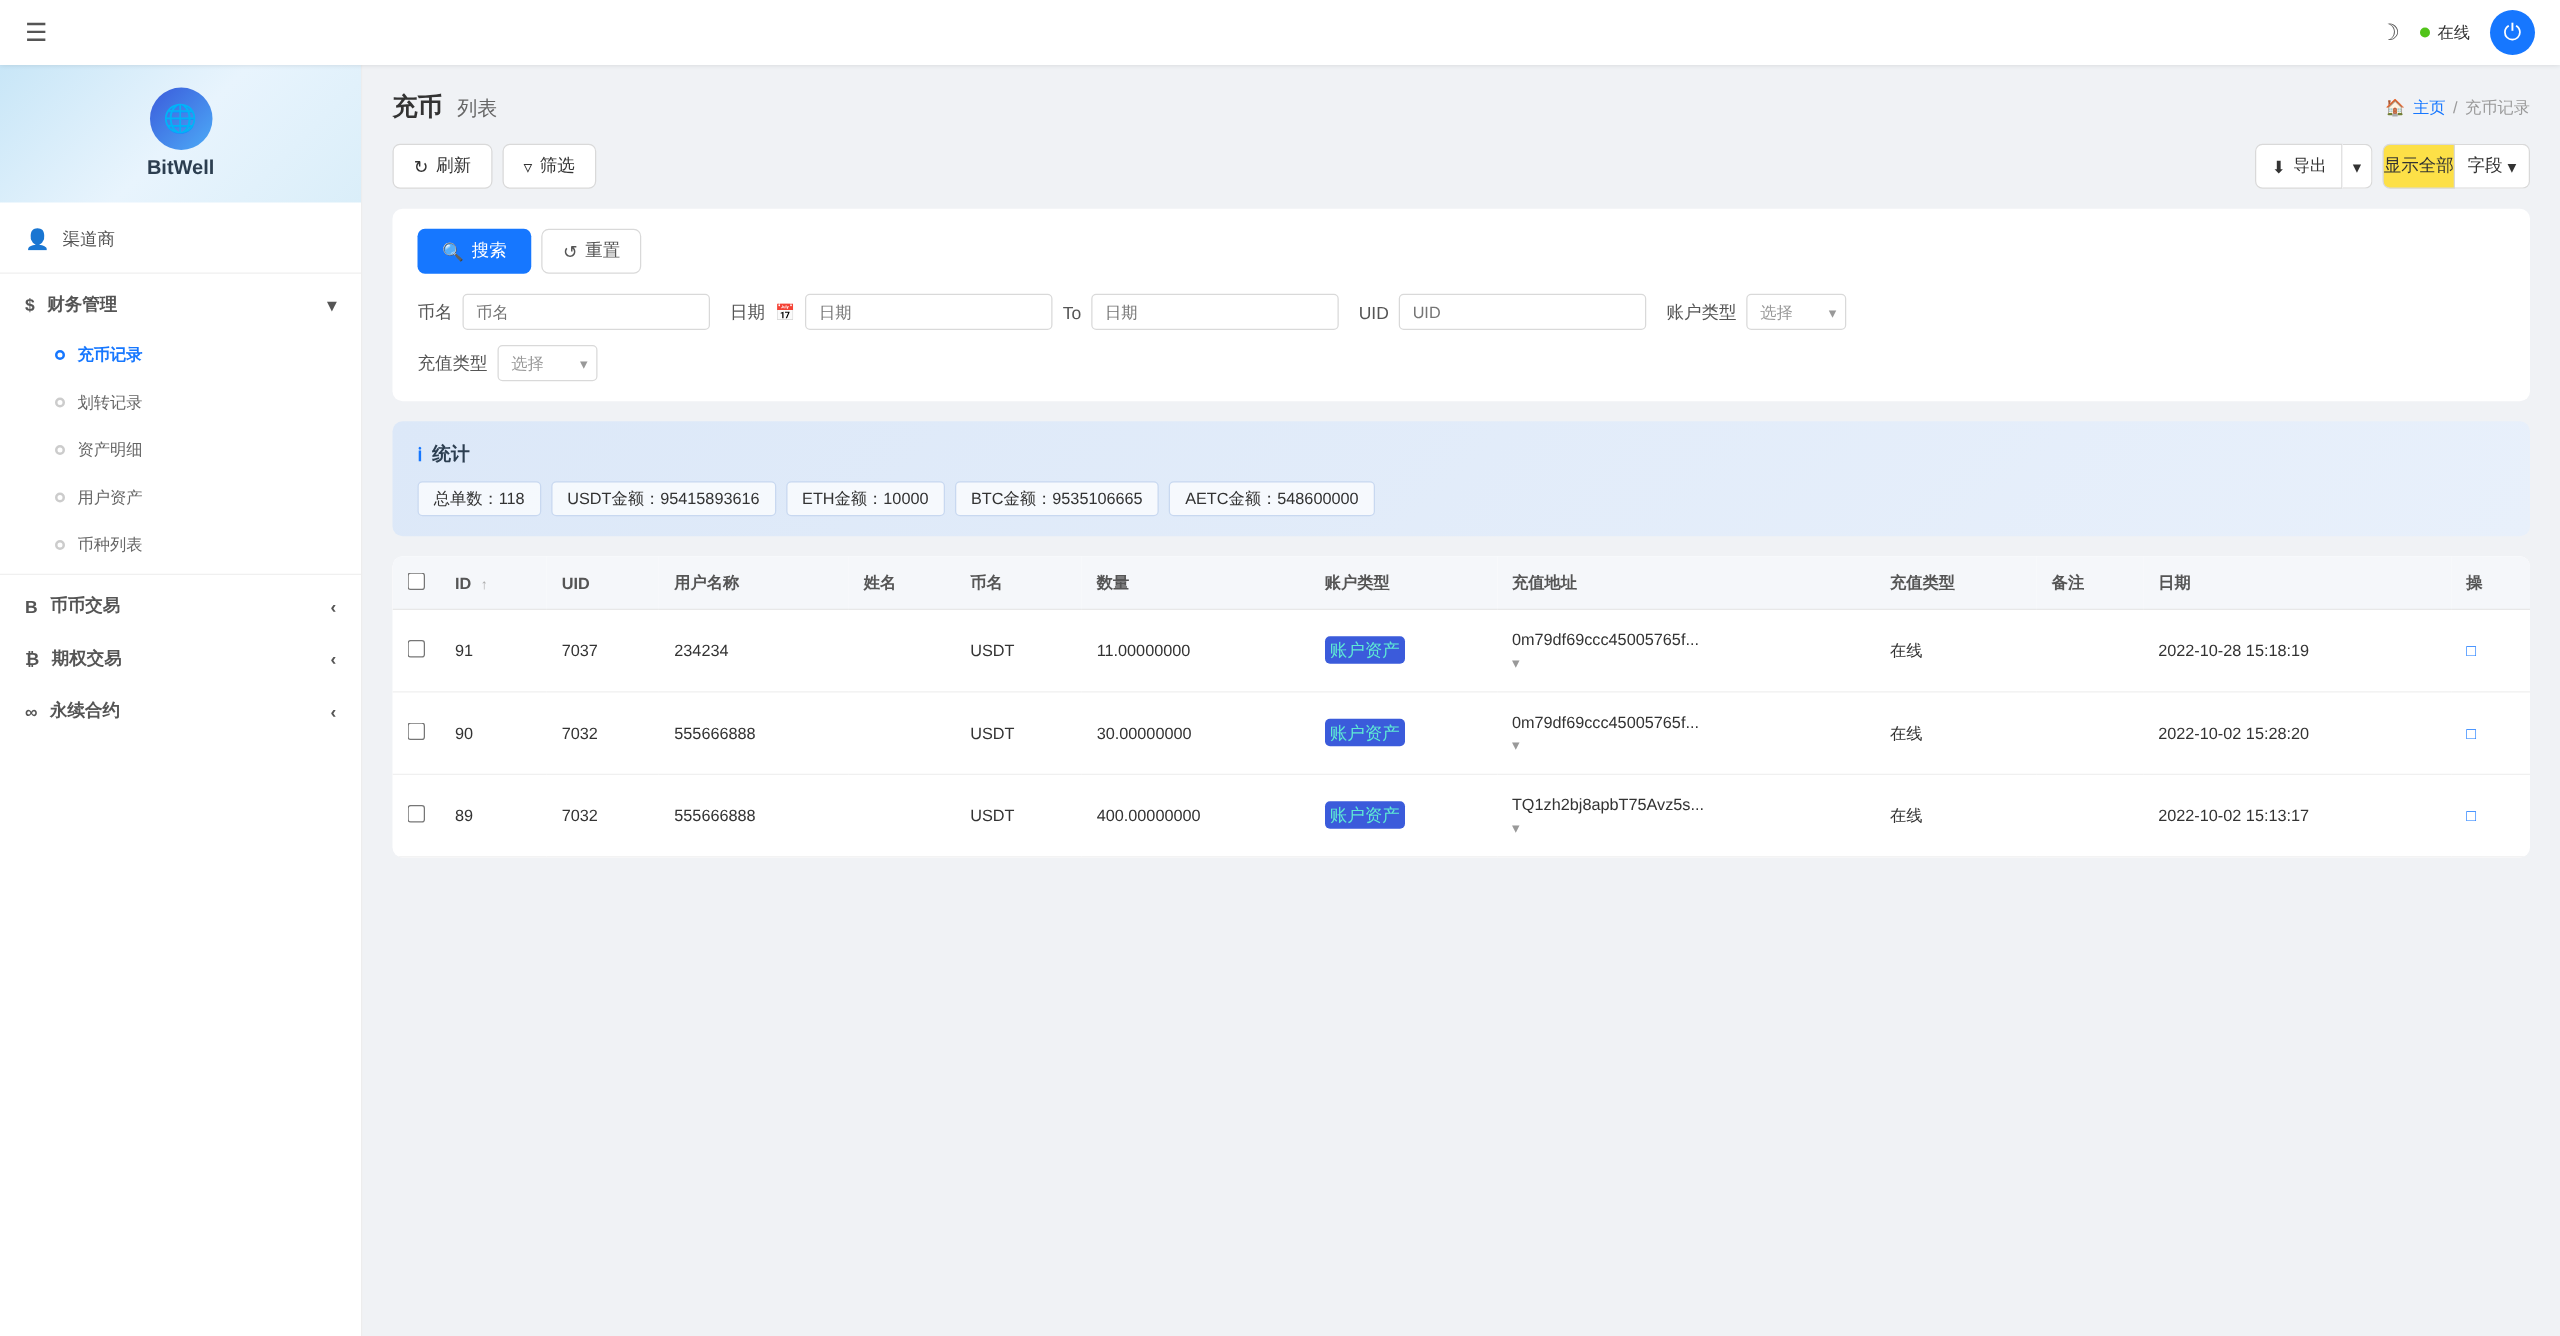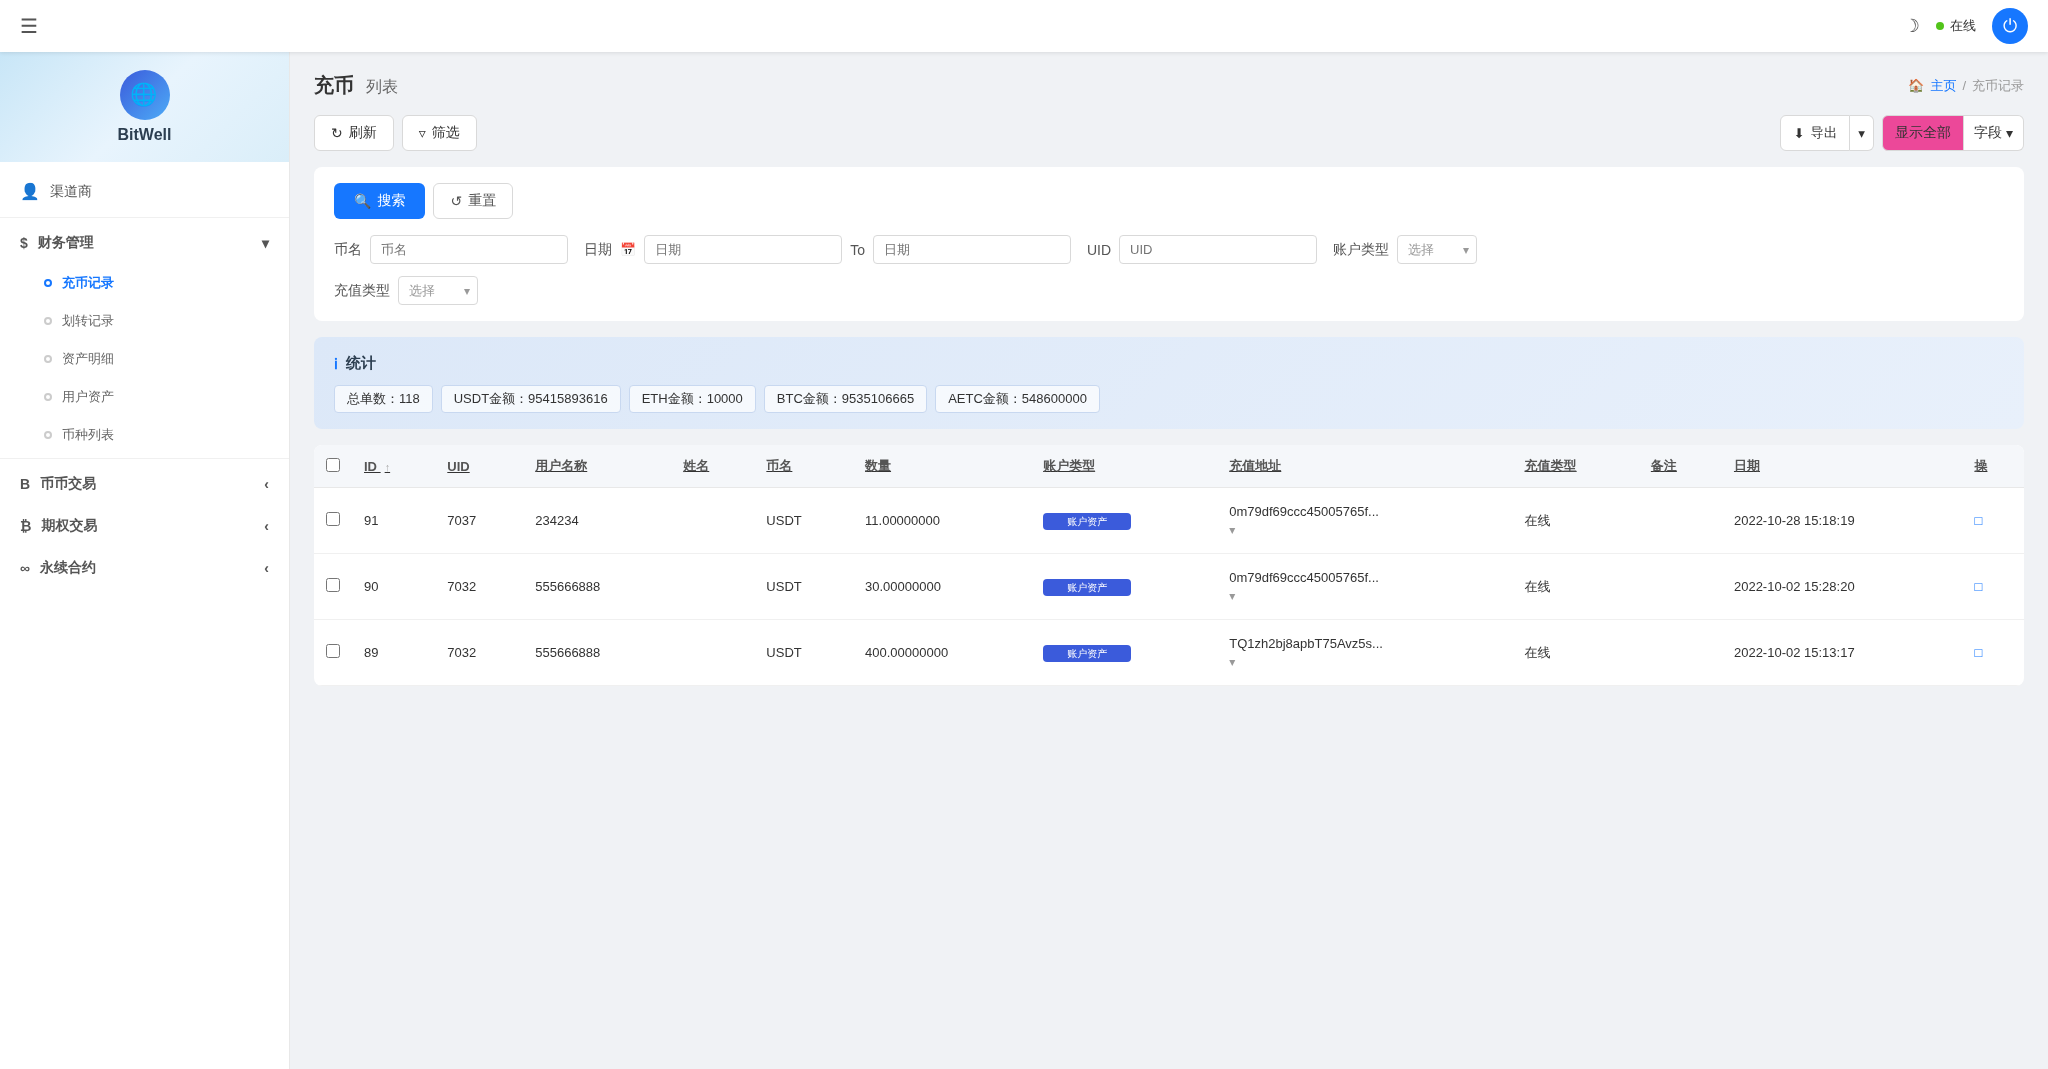--- a/index.html
+++ b/index.html
@@ -135,21 +135,21 @@
       background: #fff; border: 1px solid #d9d9d9; color: #333;
       display: flex; align-items: center; gap: 6px;
       padding: 8px 12px; border-radius: 6px 0 0 6px; cursor: pointer;
     }
     .btn-export-arrow {
       border: 1px solid #d9d9d9; border-left: none;
       background: #fff; color: #333;
       padding: 8px 8px; border-radius: 0 6px 6px 0; cursor: pointer;
     }
     .export-group { display: flex; }
-    .btn-show-all { background: #ec4899; border: 1px solid #d9d9d9; color: #333; padding: 8px 12px; border-radius: 6px 0 0 6px; cursor: pointer; font-size: 14px; }
+    .btn-show-all { background: #fde047; border: 1px solid #d9d9d9; color: #333; padding: 8px 0; border-radius: 6px 0 0 6px; cursor: pointer; font-size: 14px; }
     .btn-fields { background: #fff; border: 1px solid #d9d9d9; border-left: none; color: #333; padding: 4px 10px; border-radius: 0 6px 6px 0; cursor: pointer; font-size: 14px; display: flex; align-items: center; gap: 4px; }
     .fields-group { display: flex; }
 
     
     .filter-area {
       background: #fff; border-radius: 8px;
       padding: 16px 20px; margin-bottom: 16px;
     }
     .filter-actions { display: flex; gap: 8px; margin-bottom: 16px; }
     .filter-row { display: flex; align-items: center; gap: 16px; flex-wrap: wrap; }
@@ -195,37 +195,37 @@
     .stats-info-icon { color: #1677ff; }
     .stats-row { display: flex; align-items: center; gap: 8px; flex-wrap: wrap; }
     .stats-tag {
       background: rgba(255,255,255,0.7); border: 1px solid #c8d8f0;
       border-radius: 4px; padding: 4px 12px; font-size: 13px; color: #333;
     }
 
     
     .table-wrap { background: #fff; border-radius: 8px; overflow: hidden; }
     table { width: 100%; border-collapse: collapse; }
-    thead { background: #f5f7fa; text-decoration: underline; }
+    thead { background: #f5f7fa; }
     th {
       padding: 12px 12px; text-align: left; font-size: 13px;
       color: #555; font-weight: 600; border-bottom: 1px solid #e8e8e8;
       white-space: nowrap;
     }
     td {
       padding: 16px 12px; font-size: 13px; color: #333;
       border-bottom: 1px solid #f0f0f0; vertical-space: nowrap;
     }
     .checkbox-cell { width: 36px; }
     .checkbox { width: 14px; height: 14px; cursor: pointer; }
     .sort-icon { color: #aaa; font-size: 11px; margin-left: 4px; }
     .tag-account {
-      background: #3b5bdb; color: #ffffff;
-      padding: 3px 24px; border-radius: 4px;
-      font-size: 10px; white-space: nowrap;
+      background: #3b5bdb; color: #5eead4;
+      padding: 3px 4px; border-radius: 4px;
+      font-size: 14px; white-space: nowrap;
     }
     .address-cell { display: flex; align-items: flex-start; gap: 4px; flex-direction: column; }
     .address-expand { color: #999; cursor: pointer; font-size: 12px; }
     .col-operate { color: #1677ff; cursor: pointer; }
 
     
     .filter-row2 { display: flex; align-items: center; gap: 16px; margin-top: 12px; }
 
     
     ::-webkit-scrollbar { width: 6px; height: 6px; }

